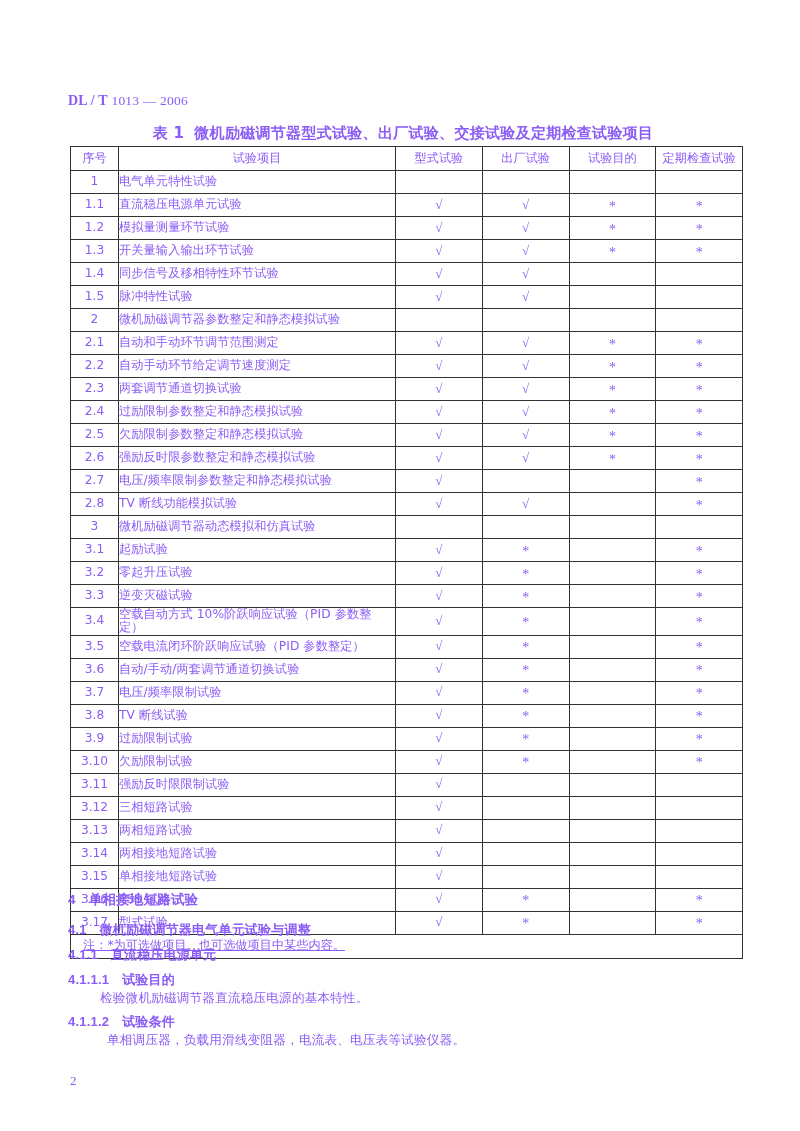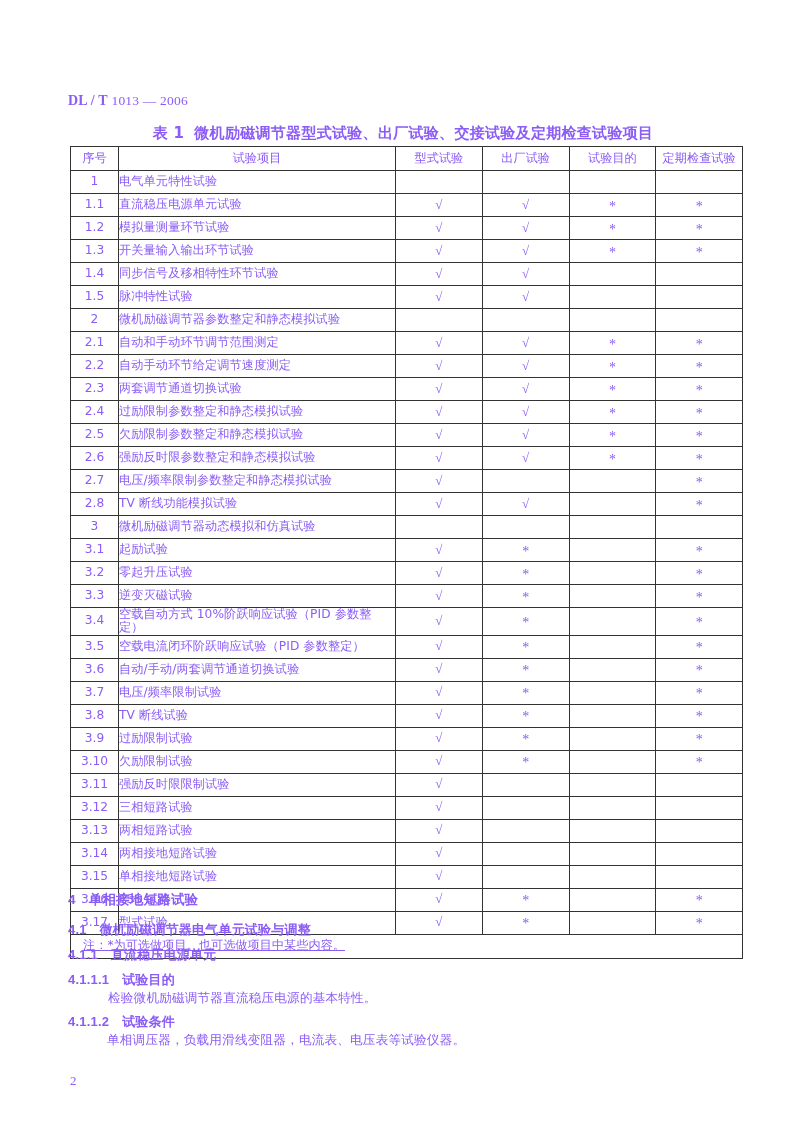--- a/index.html
+++ b/index.html
@@ -139,21 +139,21 @@
     position: absolute;
     font-family: "DejaVu Sans", "Liberation Sans", sans-serif;
     font-size: 12.6px;
     white-space: nowrap;
     letter-spacing: .2px;
   }
   .sec-4    { left: 68px;  top: 891px;  font-size: 13.5px; }
   .sec-41   { left: 68px;  top: 921px; }
   .sec-411  { left: 68px;  top: 946px; }
   .sec-4111 { left: 68px;  top: 971px; }
-  .p-4111   { left: 108px; top: 990px; }
+  .p-4111   { left: 100px; top: 990px; }
   .sec-4112 { left: 68px;  top: 1013px; }
   .p-4112   { left: 107px; top: 1032px; }
   .page-no {
     position: absolute;
     left: 70px;
     top: 1073px;
     font-family: "Liberation Serif", "DejaVu Serif", serif;
     font-size: 13px;
   }
 </style>

